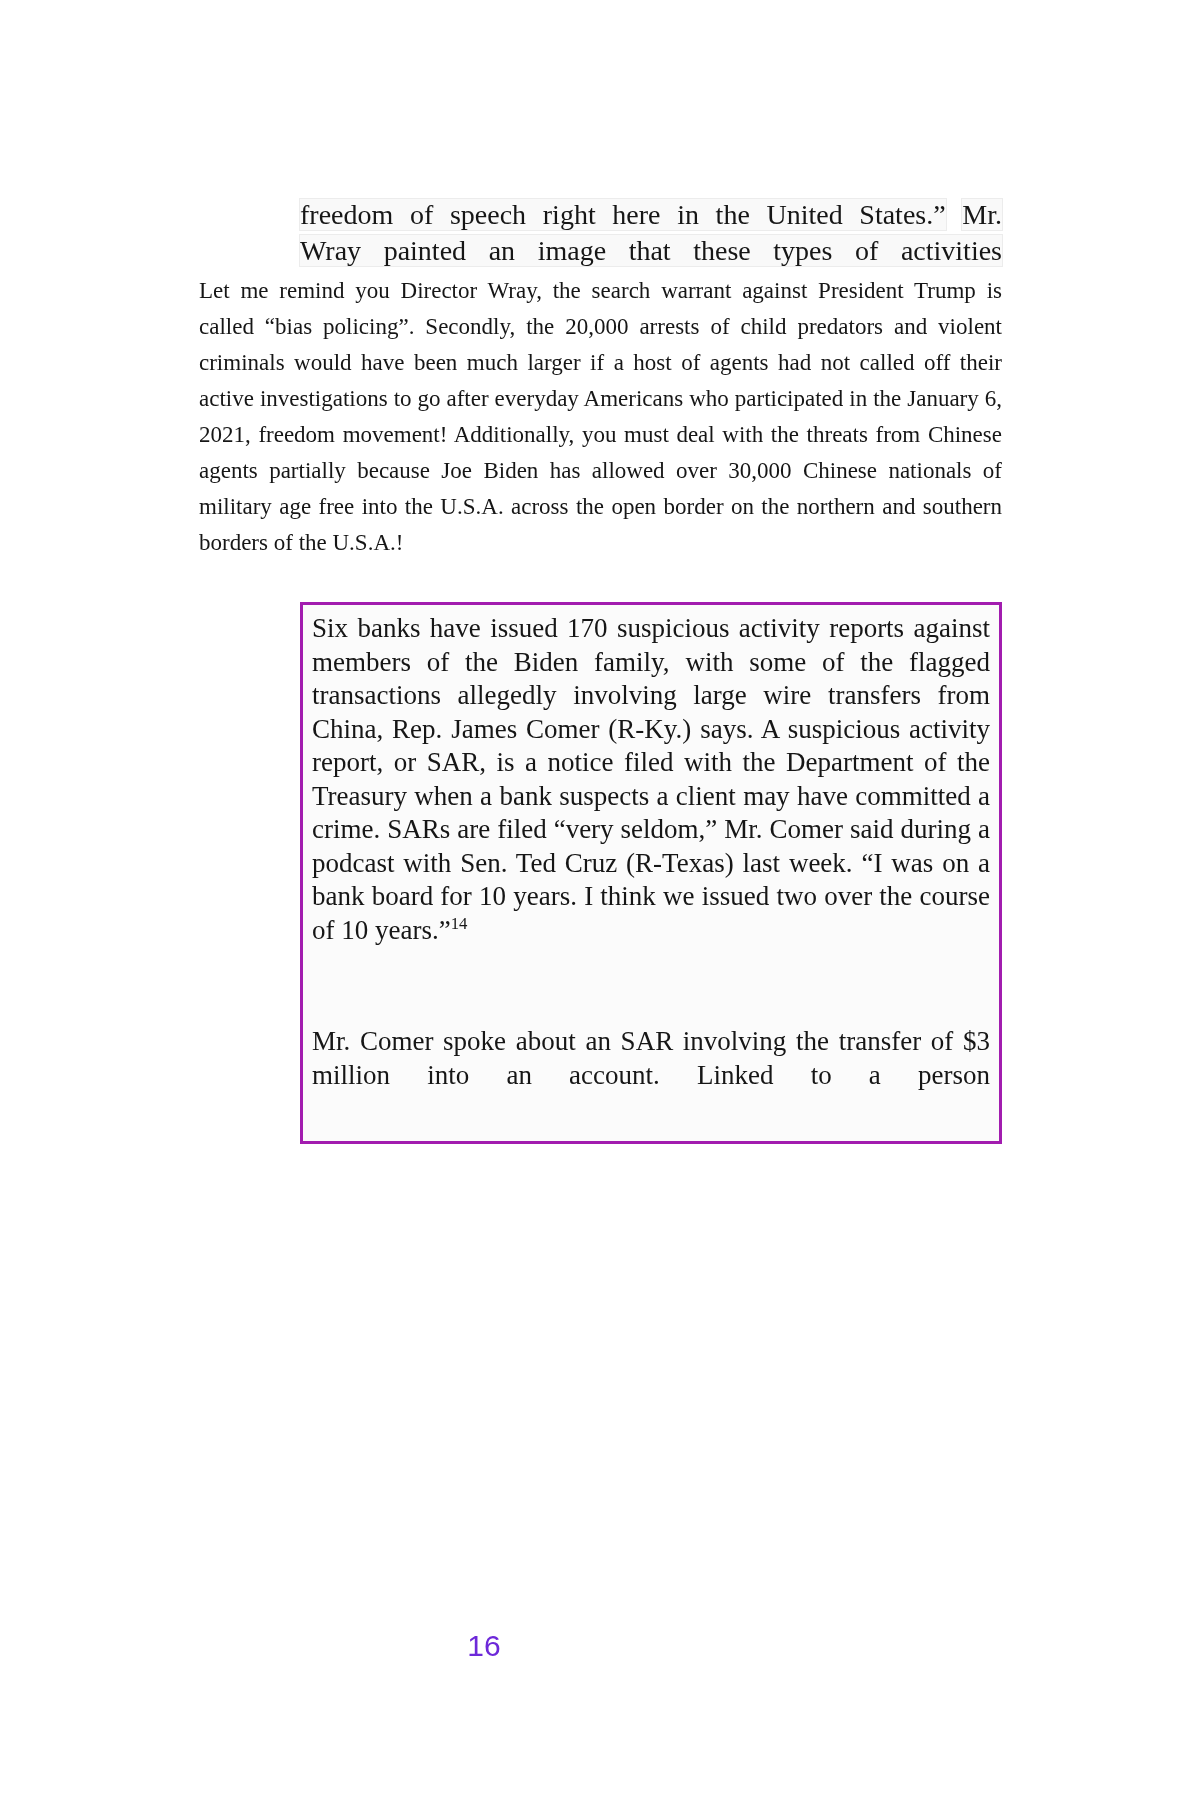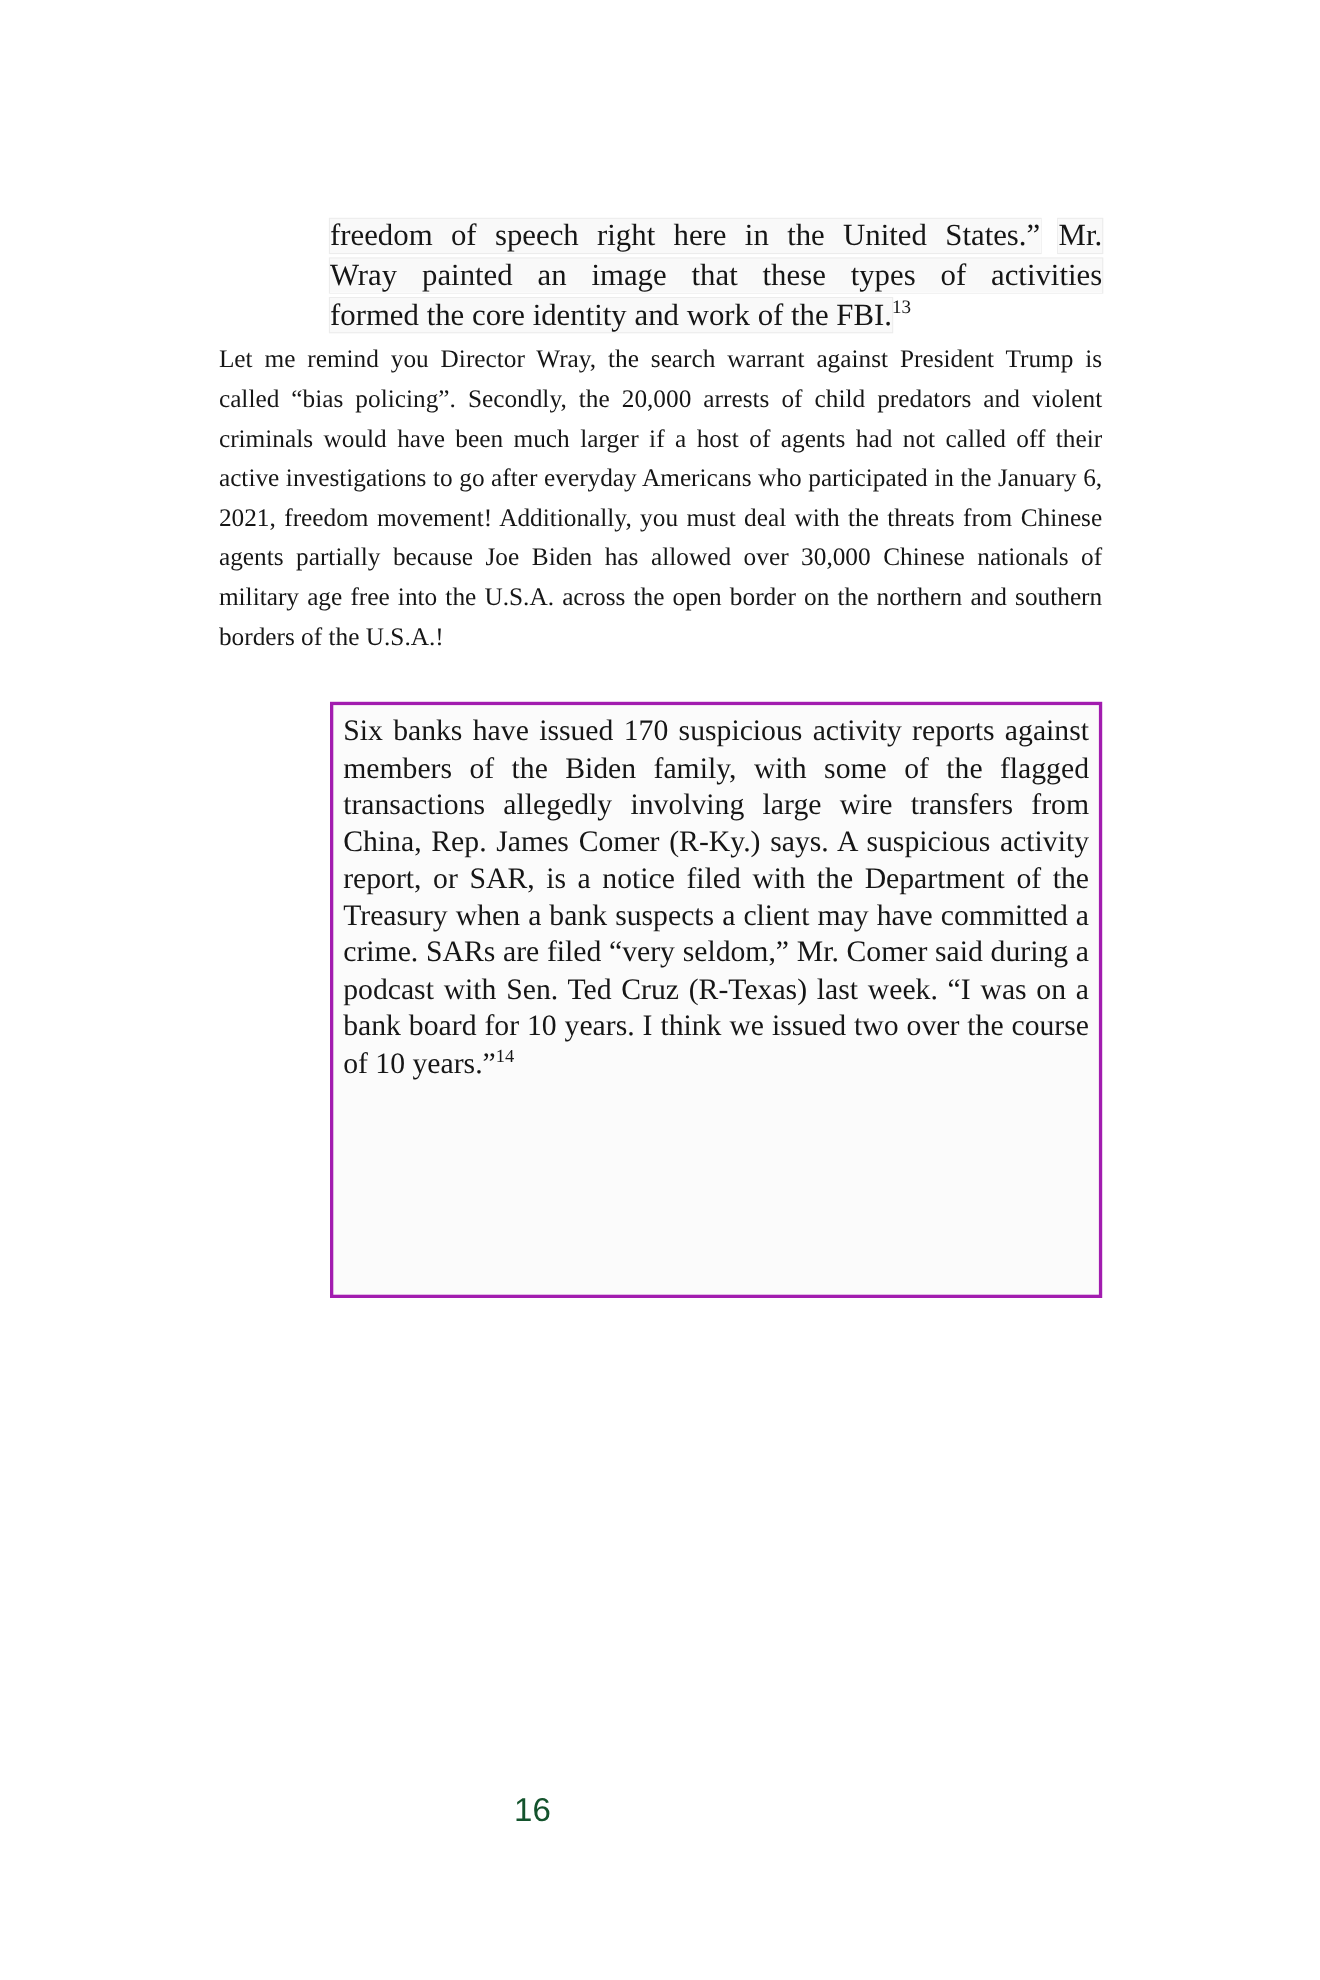--- a/index.html
+++ b/index.html
@@ -81,38 +81,38 @@
   }
   .page-number {
     position: absolute;
     top: 1628px;
     left: 0;
     width: 968px;
     text-align: center;
     font-family: "Liberation Sans", "DejaVu Sans", sans-serif;
     font-size: 30px;
     line-height: 36px;
-    color: #14532d;
+    color: #6d28d9;
   }
 </style>
 </head>
 <body>
 
 <div class="page">
   <div class="content">
 
     <blockquote class="quote-top" id="quote-top">
         <div class="qline just"><span class="hl">freedom of speech right here in the United States.”</span> <span class="hl">Mr.</span></div>
         <div class="qline just"><span class="hl">Wray painted an image that these types of activities</span></div>
-        <div class="qline"><span class="hl">formed the core identity and work of the FBI.</span><sup>13</sup></div>
       </blockquote>
 
     <p class="body-para first">Let me remind you Director Wray, the search warrant against President Trump is called “bias policing”. Secondly, the 20,000 arrests of child predators and violent criminals would have been much larger if a host of agents had not called off their active investigations to go after everyday Americans who participated in the January 6, 2021, freedom movement! Additionally, you must deal with the threats from Chinese agents partially because Joe Biden has allowed over 30,000 Chinese nationals of military age free into the U.S.A. across the open border on the northern and southern borders of the U.S.A.!</p>
 
 
     <blockquote class="quote-block">
       <p class="quote-para"><span>Six banks have issued 170 suspicious activity reports against members of the Biden family, with some of the flagged transactions allegedly involving large wire transfers from China, Rep. James Comer (R-Ky.) says. A suspicious activity report, or SAR, is a notice filed with the Department of the Treasury when a bank suspects a client may have committed a crime. SARs are filed “very seldom,” Mr. Comer said during a podcast with Sen. Ted Cruz (R-Texas) last week. “I was on a bank board for 10 years. I think we issued two over the course of 10 years.”</span><sup>14</sup></p>
+      <p class="quote-para continues">Mr. Comer spoke about an SAR involving the transfer of $3 million into an account. Linked to a person</p>
     </blockquote>
 
   </div>
 
   <div class="page-number">16</div>
 </div>
 
 </body></html>

